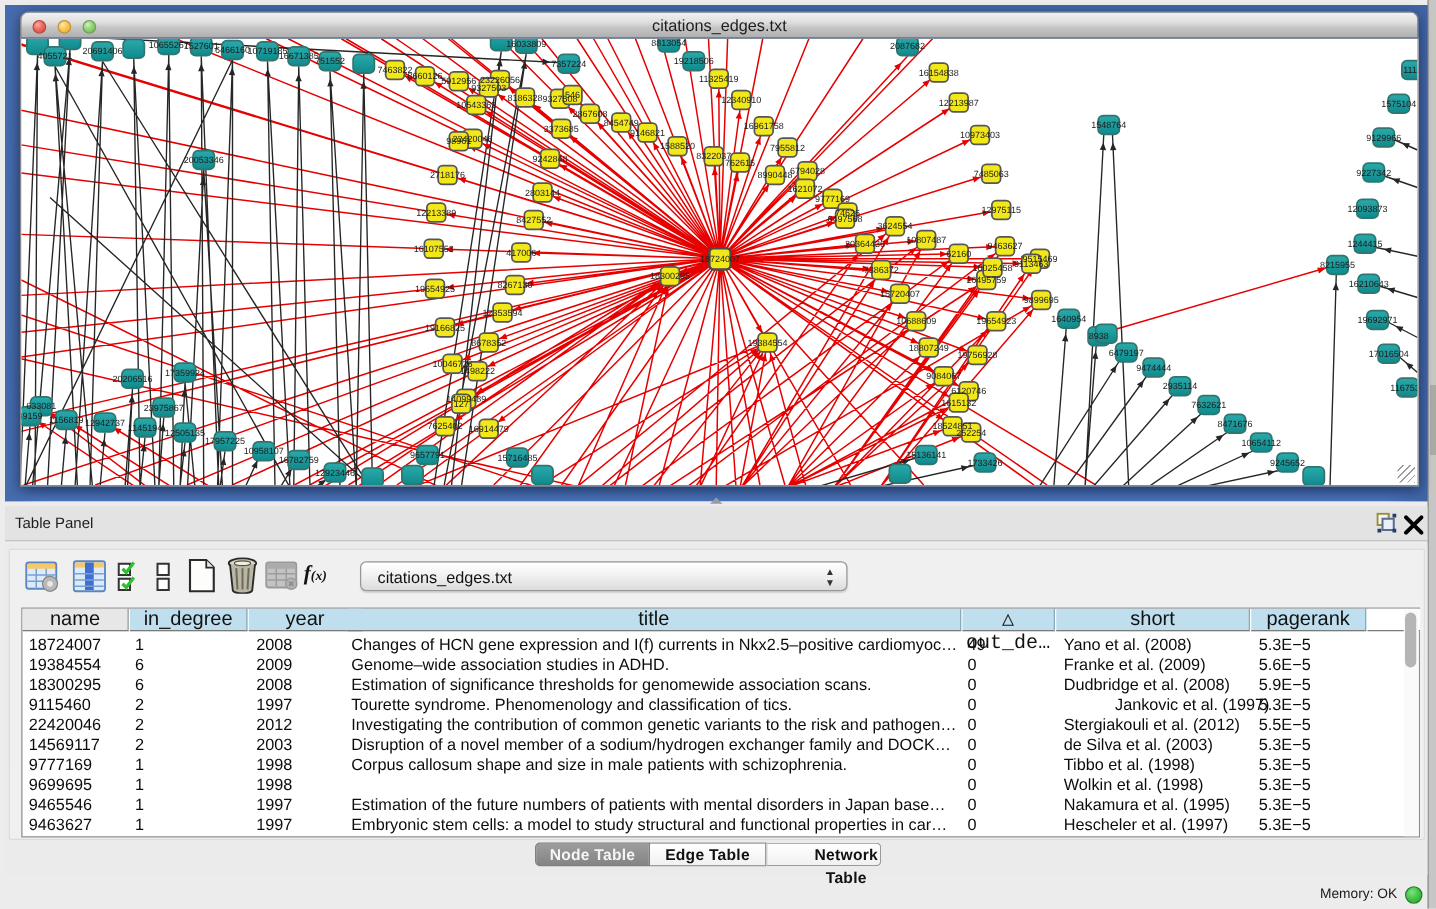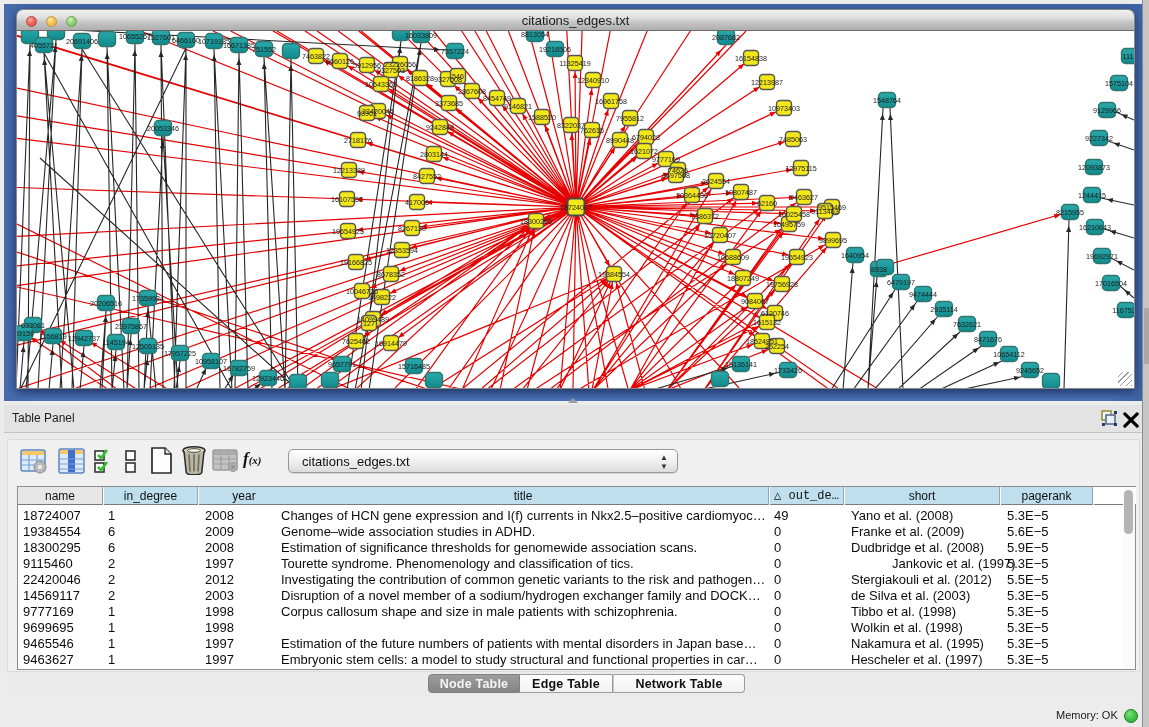--- a/index.html
+++ b/index.html
@@ -42,34 +42,34 @@
 #tpbody { left:4px; top:434px; width:1138px; height:266px; background:#ebebeb; }
 
 #dropdown { left:288px; top:449px; width:390px; height:24px; border:1px solid #979797; border-radius:5px;
   background:linear-gradient(180deg,#ffffff,#f2f2f2 45%,#dcdcdc); box-shadow:0 1px 1px rgba(0,0,0,0.12);}
 #dropdown .txt { position:absolute; left:13px; top:4px; font-size:13px; color:#111; }
 #dropdown .arr { position:absolute; right:9px; top:3px; font-size:8px; color:#333; line-height:9px; text-align:center;}
 
 
 #tablewrap { left:17px; top:486px; width:1119px; height:184px; background:#fff; border:1px solid #8d8d8d; }
 .hcell { position:absolute; top:487px; height:18px; background:#bfdeee; border-right:1px solid #89aabb;
-  font-size:12px; color:#111; text-align:center; line-height:18px; border-bottom:1px solid #7a7a7a; }
+  font-size:16px; color:#111; text-align:center; line-height:18px; border-bottom:1px solid #7a7a7a; }
 .row { position:absolute; left:0; width:1149px; height:16px; font-size:13px; color:#0c0c0c; }
 .row span { position:absolute; top:1px; white-space:nowrap; }
 #tscroll { left:1123px; top:488px; width:12px; height:181px; background:#fafafa; }
 #tscroll .thumb { position:absolute; left:1px; top:2px; width:9px; height:44px; background:#b5b5b5; border-radius:5px; }
 
 
 #segs { left:428px; top:674px; height:19px; }
 .seg { position:absolute; top:0; height:19px; border:1px solid #9b9b9b; font-size:12.5px; font-weight:bold; letter-spacing:0.2px;
   line-height:18px; text-align:center; color:#111;
   background:linear-gradient(180deg,#ffffff,#f1f1f1); }
 #seg1 { left:0; width:92px; border-radius:4px 0 0 4px; background:linear-gradient(180deg,#9d9d9d,#848484); color:#f5f5f5; border-color:#7f7f7f;}
 #seg2 { left:92px; width:93px; border-left:none; }
-#seg3 { left:185px; width:132px; border-left:1px solid #c4c4c4; border-radius:0 4px 4px 0; }
+#seg3 { left:185px; width:92px; border-left:1px solid #c4c4c4; border-radius:0 4px 4px 0;padding-left:36px; }
 
 #memlab { left:1056px; top:709px; font-size:11px; color:#1a1a1a; }
 #memdot { left:1124px; top:709px; width:14px; height:14px; border-radius:50%;
   background:radial-gradient(circle at 38% 32%,#7ce27a,#3dc043 55%,#2da733); border:1.5px solid #1e7c22; }
 
 
 .icon { position:absolute; }
 
 #float { left:1097px; top:5px; }
 #closex { left:1119px; top:7px; width:16px; height:16px; font-size:15px; font-weight:bold; color:#000; }

